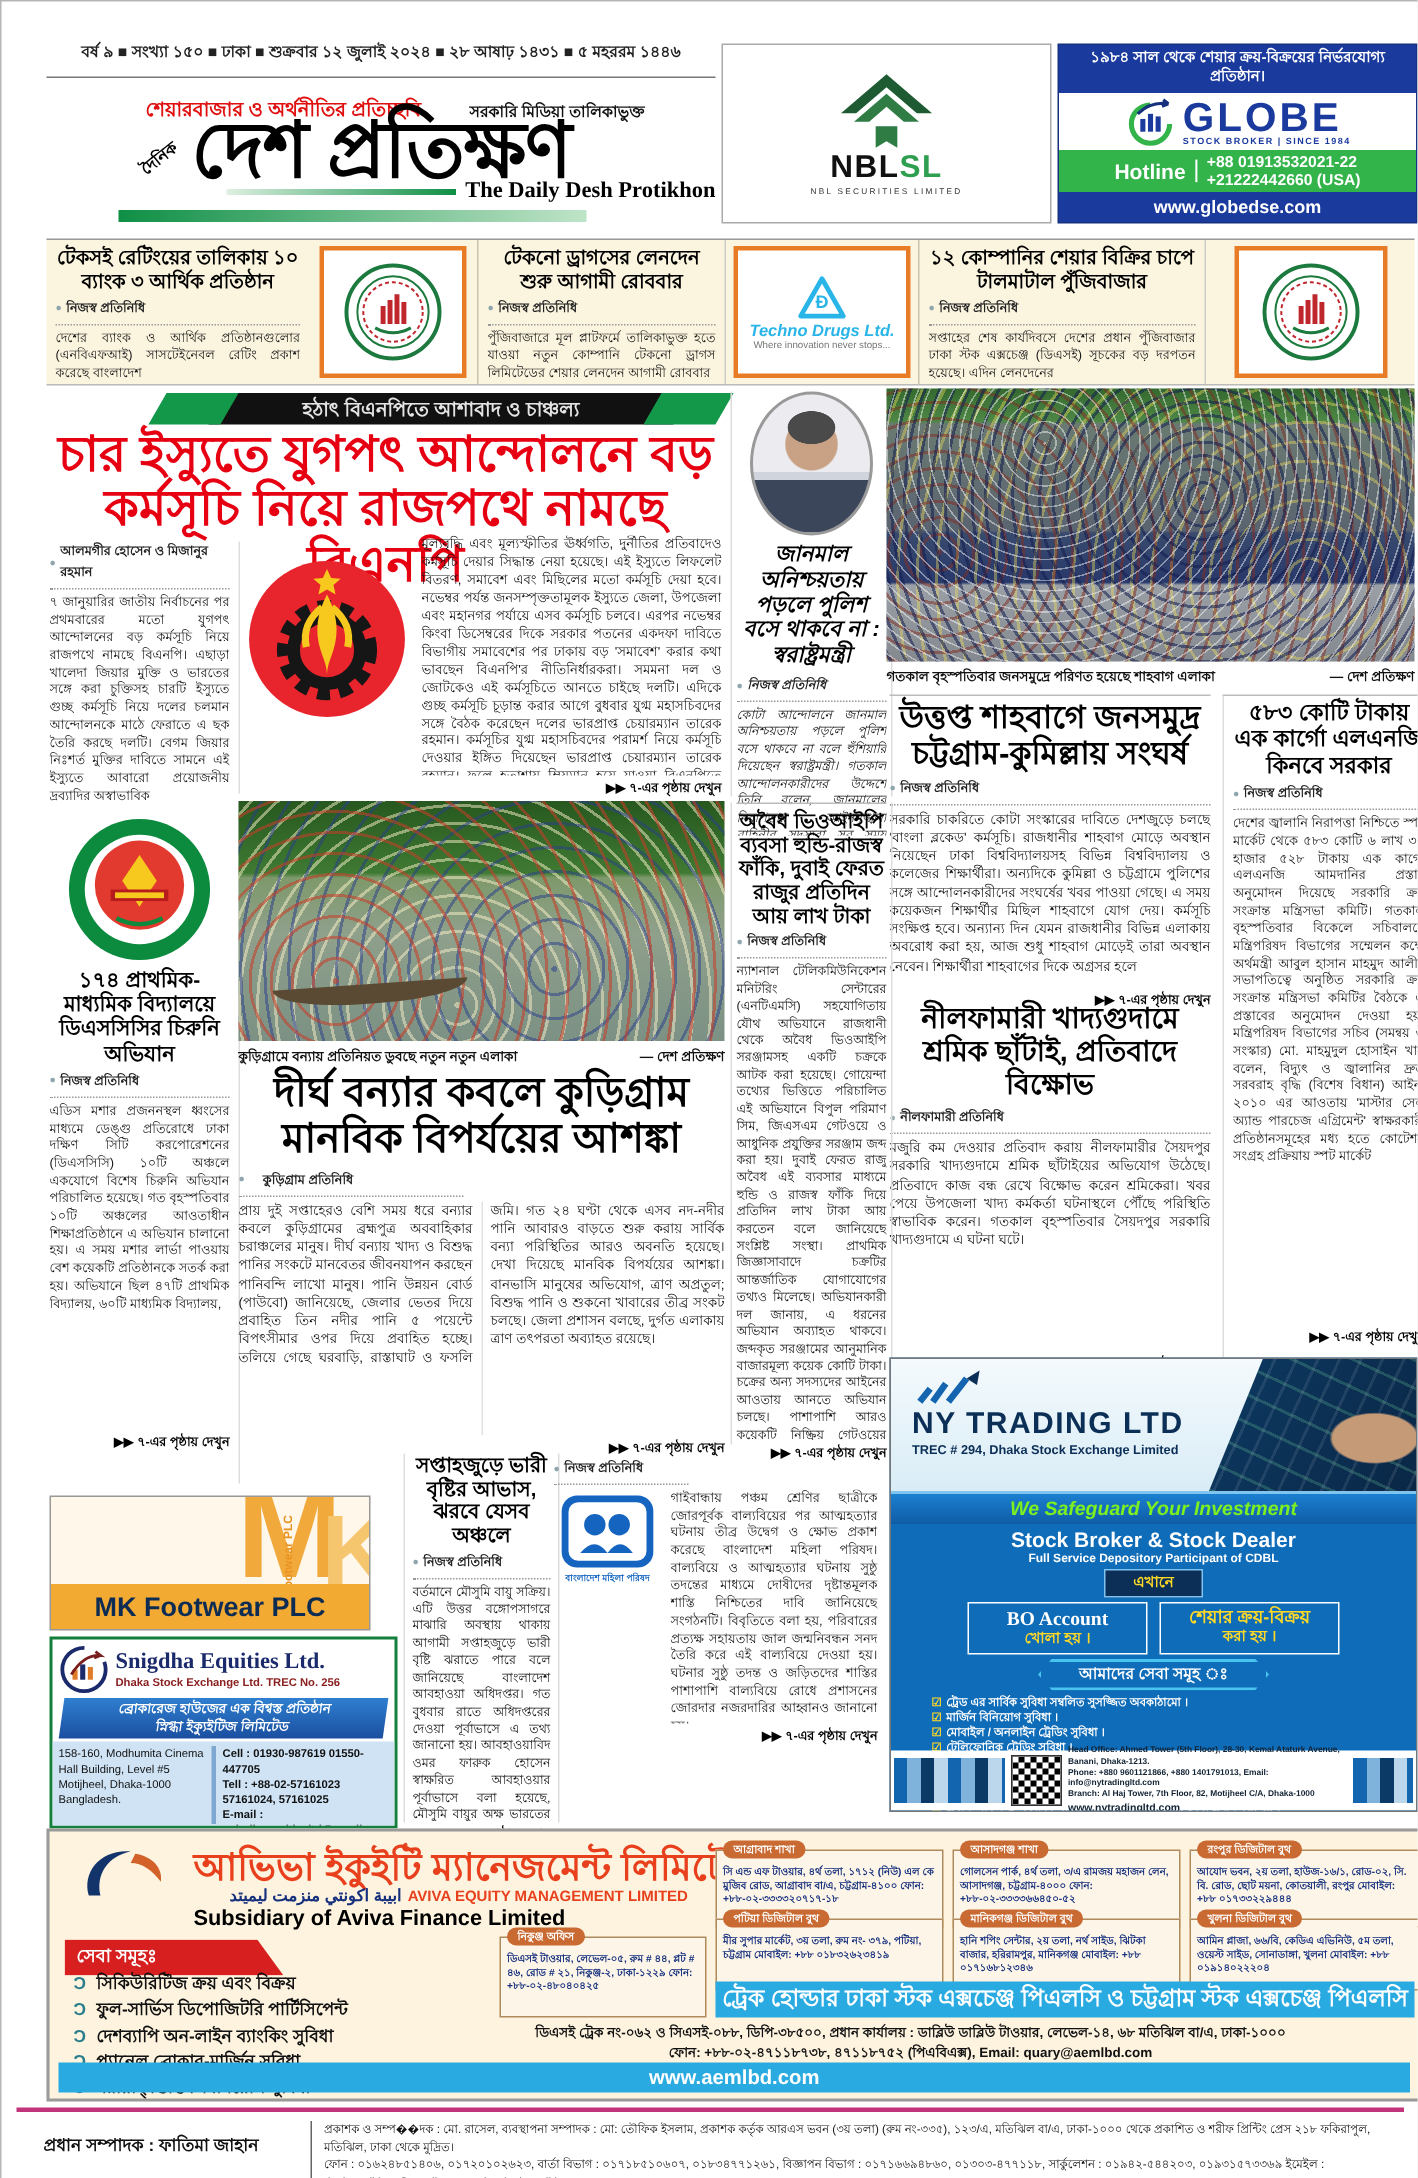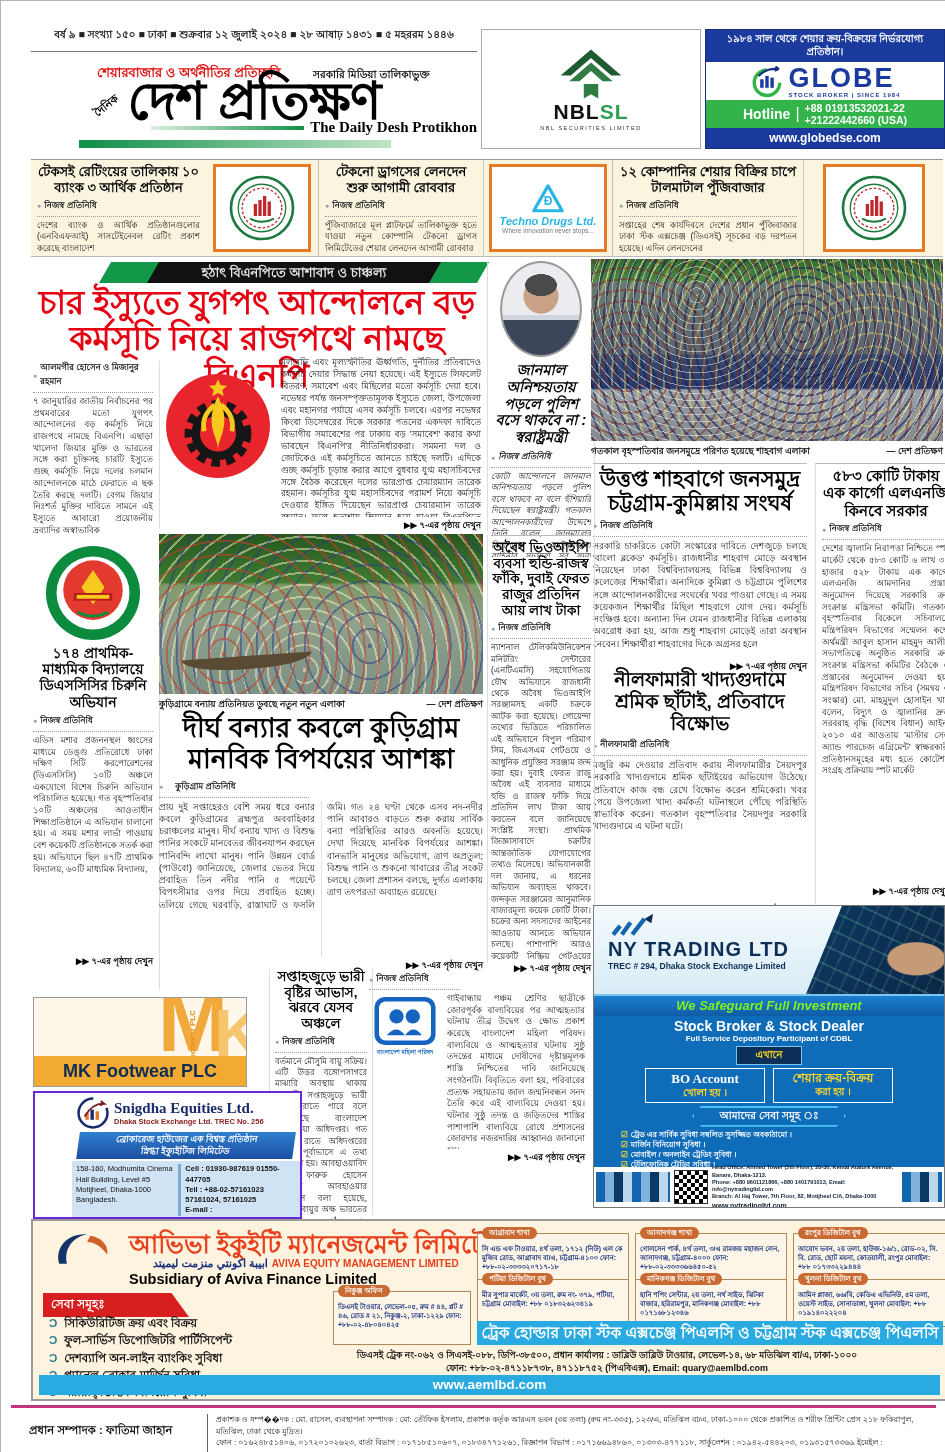--- a/index.html
+++ b/index.html
@@ -63,21 +63,21 @@
   .photo-minister{width:78px;height:92px;border-radius:50%;border:2px solid #999;margin:0 auto;background:
     radial-gradient(ellipse 26px 18px at 50% 24%, #4a4a4a 0 60%, transparent 62%),
     radial-gradient(circle at 50% 36%, #c9a184 0 17px, transparent 18px),
     linear-gradient(180deg,#ececf0 0 56%,#cfd4dd 56% 62%,#3c465a 62%);}
   
   .mk-ad{left:32px;top:996px;width:212px;height:88px;border:1px solid #999;background:#fff7ea;overflow:hidden;}
   .mk-m{position:absolute;right:18px;top:-18px;font-size:84px;font-weight:900;color:#f2a93b;line-height:1;}
   .mk-k{position:absolute;right:-16px;top:2px;font-size:66px;font-weight:900;color:#f6c66f;line-height:1;}
   .mk-vert{position:absolute;right:58px;top:12px;font-size:8px;font-weight:700;color:#e89320;transform:rotate(-90deg);transform-origin:right top;}
   .mk-bar{position:absolute;left:0;right:0;bottom:0;height:30px;background:#f3aa33;color:#0c2c54;font-size:18px;font-weight:800;text-align:center;line-height:30px;}
-  .sn-ad{left:32px;top:1090px;width:228px;height:124px;border:2px solid #6d28d9;background:#fff;overflow:hidden;padding-left:37px;}
+  .sn-ad{left:32px;top:1090px;width:228px;height:124px;border:2px solid #15803d;background:#fff;overflow:hidden;}
   .sn-head{display:flex;align-items:center;gap:4px;padding:3px 4px 0 4px;}
   .sn-title{font-family:"Liberation Serif",serif;font-size:15px;font-weight:800;color:#1b2a6b;}
   .sn-sub{font-size:7.5px;font-weight:700;color:#8a2020;}
   .sn-banner{margin:2px 6px;background:linear-gradient(180deg,#2f7fd0,#1b4fa0);color:#fff;font-size:9px;font-weight:800;text-align:center;line-height:1.3;padding:2px 0;transform:skewX(-8deg);}
   .sn-bottom{display:flex;background:#cfe3f5;font-size:7.5px;line-height:1.35;padding:3px 4px;gap:4px;height:52px;}
   .sn-addr{width:46%;color:#111;}
   .sn-div{width:3px;background:#7fa8d0;}
   .sn-contact{flex:1;font-weight:700;color:#111;}
   .ny-ad{left:592px;top:904px;width:350px;height:301px;border:1px solid #777;background:#0f6cb8;overflow:hidden;}
   .ny-top{position:relative;height:88px;background:linear-gradient(180deg,#f4fafd,#d9ecf6);}
@@ -430,21 +430,21 @@
       <div class="ny-photo"></div>
       <div class="ny-brand">
         <svg width="52" height="26" viewBox="0 0 60 30">
           <path d="M6 26 l8 -10 M16 26 l10 -14 M28 26 l14 -18" stroke="#1465b0" stroke-width="5" fill="none"></path>
           <path d="M42 8 l10 -6 -2 11 z" fill="#0b2f56"></path>
         </svg>
         <div class="ny-name">NY TRADING LTD</div>
         <div class="ny-trec">TREC # 294, Dhaka Stock Exchange Limited</div>
       </div>
     </div>
-    <div class="ny-band1">We Safeguard Full Investment</div>
+    <div class="ny-band1">We Safeguard Your Investment</div>
     <div class="ny-band2">
       <div class="l1">Stock Broker &amp; Stock Dealer</div>
       <div class="l2">Full Service Depository Participant of CDBL</div>
     </div>
     <div class="ny-here">এখানে</div>
     <div class="ny-boxes">
       <div class="ny-box">
         <div class="a">BO Account</div>
         <div class="b">খোলা হয় ।</div>
       </div>

